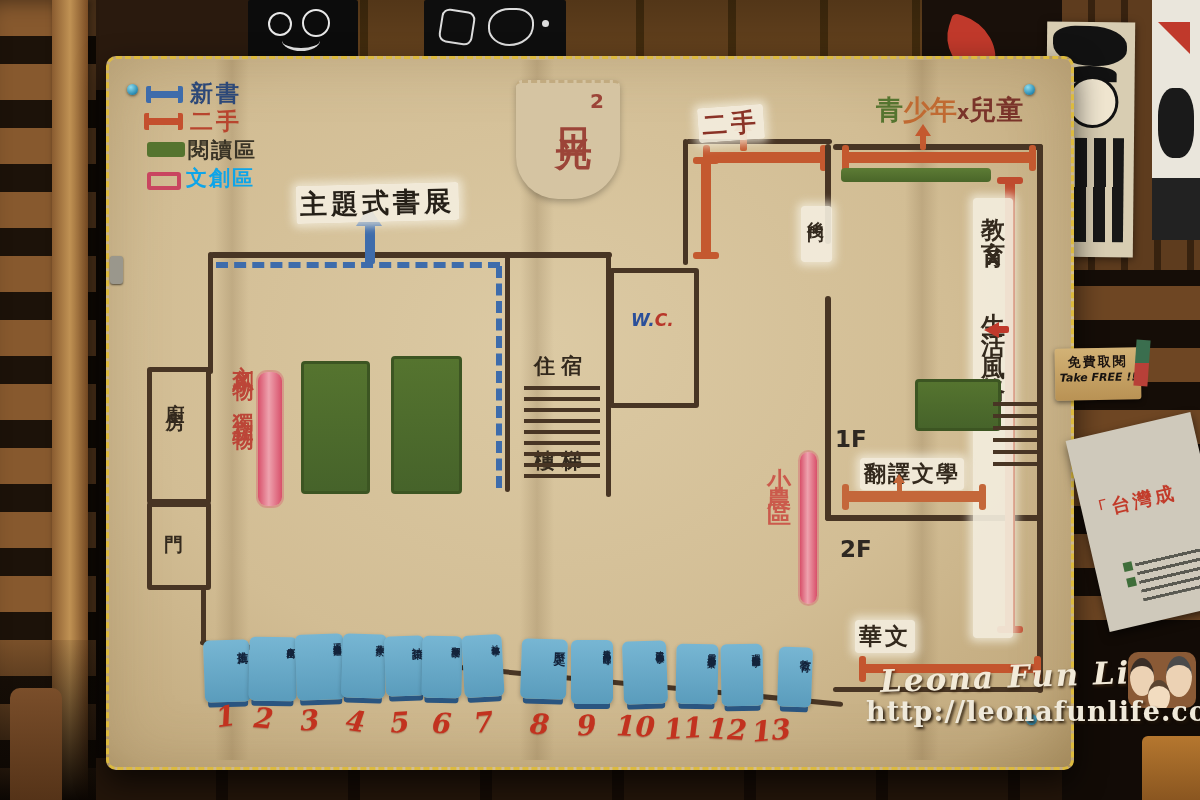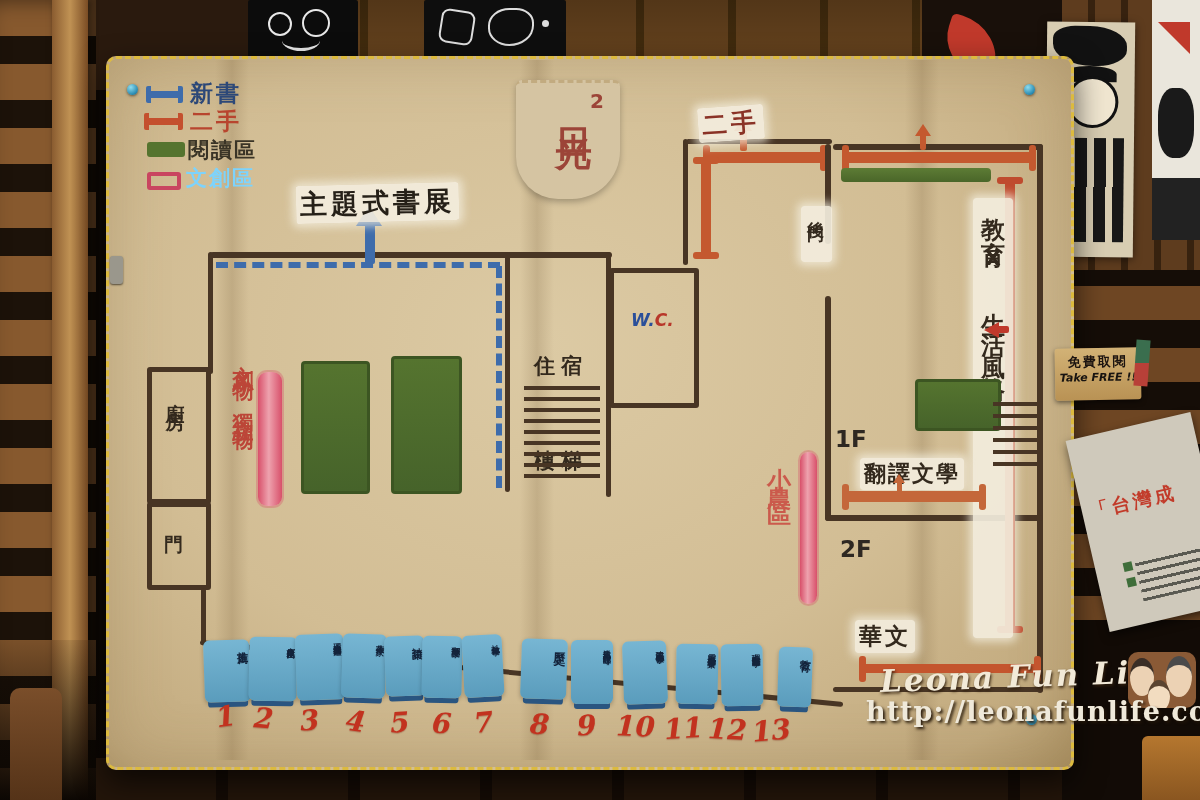--- a/index.html
+++ b/index.html
@@ -130,21 +130,21 @@
       <i></i>
     </div>
   <div class="t" style="left:190px;top:78px;font-size:23px;color:#2c4878;letter-spacing:3px;">新書</div>
   <div class="ibeam" style="left:144px;top:113px;width:29px;color:#c4502e;">
       <i></i>
     </div>
   <div class="t" style="left:190px;top:106px;font-size:23px;color:#b8452e;letter-spacing:3px;">二手</div>
   <div class="swatch-filled" style="left:147px;top:142px;width:38px;height:15px;"></div>
   <div class="t" style="left:188px;top:136px;font-size:21px;color:#3a3426;letter-spacing:2px;">閱讀區</div>
   <div class="swatch-outline" style="left:147px;top:172px;width:26px;height:10px;"></div>
-  <div class="t" style="left:186px;top:164px;font-size:21px;color:#7dd3fc;letter-spacing:2px;">文創區</div>
+  <div class="t" style="left:186px;top:164px;font-size:21px;color:#0ea5e9;letter-spacing:2px;">文創區</div>
 
   <div class="abs" style="left:516px;top:80px;width:104px;height:116px;background:#d5c4a2;
               border-top:3px dashed #c2ab80;border-radius:6px 6px 48px 42px;box-shadow:0 3px 6px rgba(0,0,0,.25);">
     <div class="t vt" style="left:32px;top:16px;height:94px;font-size:37px;color:#9c4438;letter-spacing:4px;">日光</div>
     <div class="t" style="left:74px;top:6px;font-size:20px;color:#9c4438;">2</div>
   </div>
 
   <div class="wall" style="left:210px;top:252px;width:402px;height:6px;"></div>
   <div class="wall" style="left:208px;top:252px;width:5px;height:122px;"></div>
   <div class="wall" style="left:505px;top:252px;width:5px;height:240px;"></div>
@@ -189,20 +189,23 @@
 
   <div class="wall" style="left:833px;top:144px;width:210px;height:6px;"></div>
   <div class="wall" style="left:1037px;top:144px;width:6px;height:549px;"></div>
   <div class="wall" style="left:833px;top:687px;width:210px;height:5px;"></div>
   <div class="wall" style="left:825px;top:144px;width:6px;height:100px;"></div>
   <div class="wall" style="left:825px;top:296px;width:6px;height:225px;"></div>
   <div class="wall" style="left:825px;top:515px;width:218px;height:6px;"></div>
 
   <div class="t vt patch" style="left:801px;top:206px;height:54px;font-size:17px;letter-spacing:6px;">後門</div>
 
+  <div class="t" style="left:876px;top:92px;font-size:27px;">
+    <span style="color:#55742f;">青</span><span style="color:#c06a32;">少年</span><span style="color:#7a342a;font-size:19px;">x</span><span style="color:#7a342a;">兒童</span>
+  </div>
   <div class="tri-up" style="left:915px;top:124px;border-left-width:8px;border-right-width:8px;border-bottom:12px solid #c4592f;"></div>
   <div class="stem" style="left:920px;top:134px;width:6px;height:16px;background:#c4592f;"></div>
   <div class="shelfH" style="left:845px;top:152px;width:188px;"></div>
   <div class="greenbar" style="left:841px;top:168px;width:150px;height:14px;"></div>
 
   <div class="shelfV" style="left:1005px;top:180px;height:450px;"></div>
   <div class="t vt patch" style="left:973px;top:198px;height:438px;font-size:24px;letter-spacing:22px;">教育x生活風格</div>
   <div class="tri-left" style="left:984px;top:322px;"></div>
   <div class="stem" style="left:997px;top:326px;width:12px;height:7px;background:#c0392b;"></div>
 

